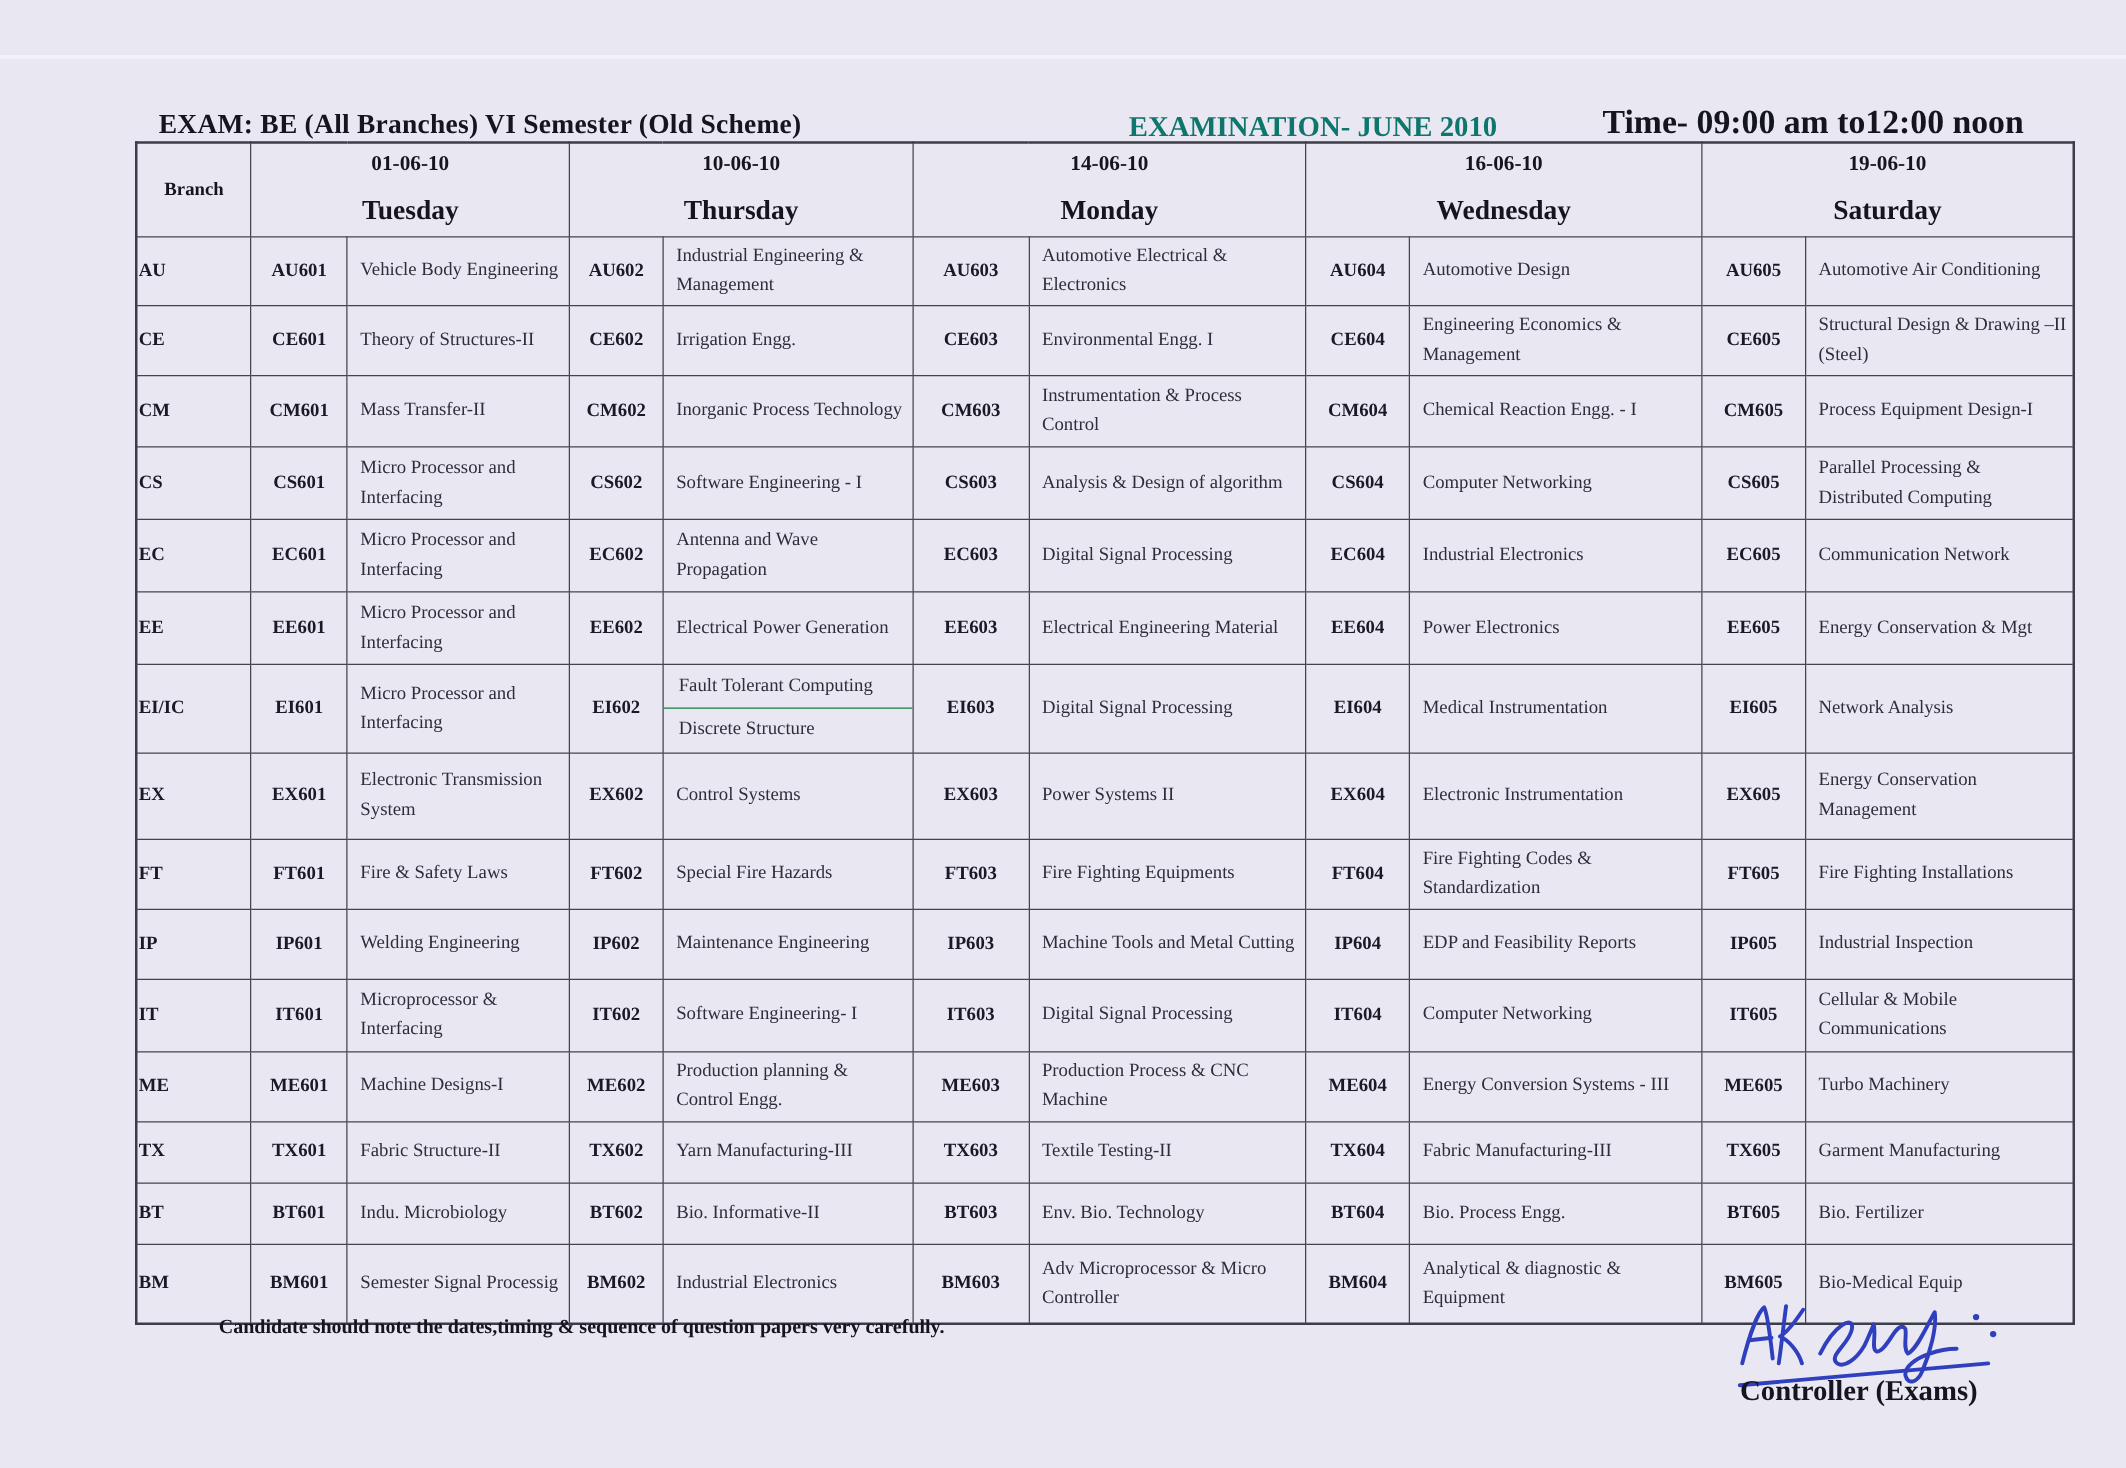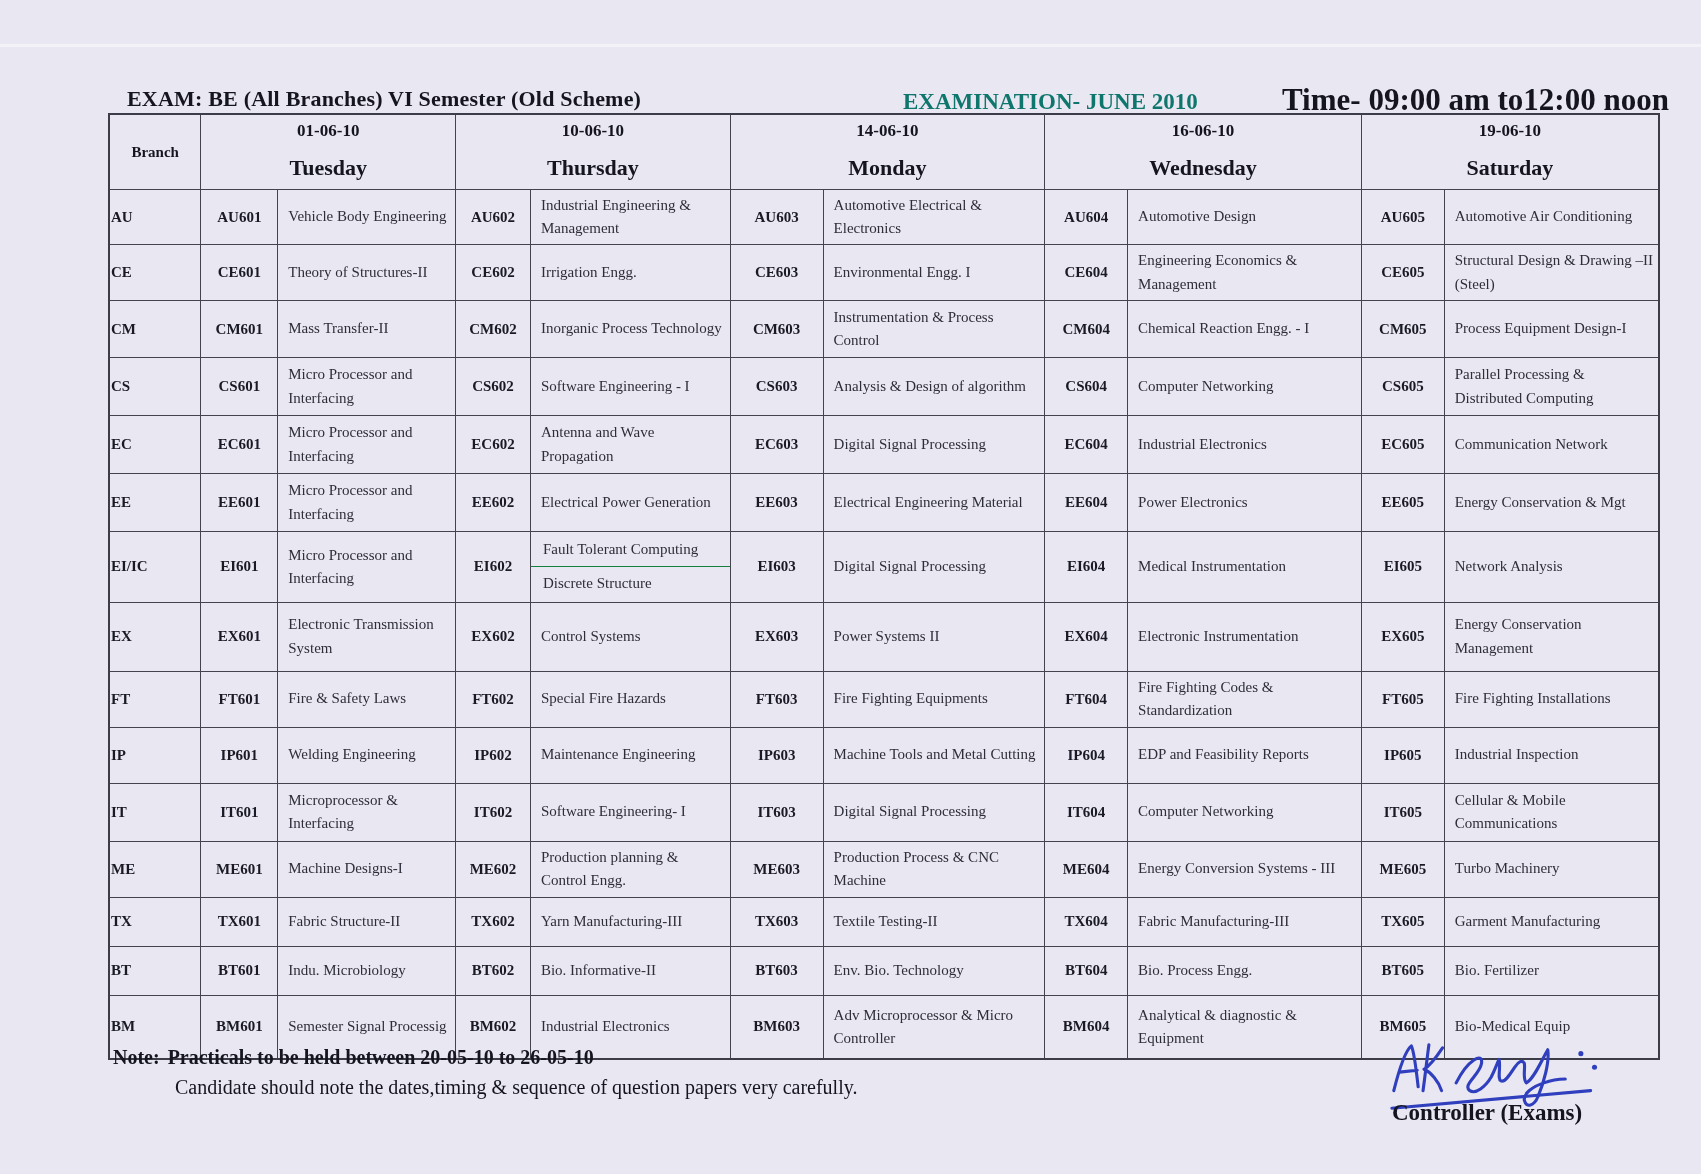--- a/index.html
+++ b/index.html
@@ -6,21 +6,21 @@
   body{
     width:1701px;height:1174px;position:relative;overflow:hidden;
     background:#e9e8f2;
     font-family:"Liberation Serif","DejaVu Serif",serif;
     color:#2c2c38;
   }
   .scan-line{position:absolute;left:0;top:44px;width:100%;height:3px;background:#f4f3fa;opacity:.85;}
   .titlebar{position:absolute;left:0;top:82px;width:100%;height:36px;}
   .exam-title{position:absolute;left:127px;top:4px;font-size:22px;font-weight:bold;color:#15151f;letter-spacing:.2px;}
   .examination-title{position:absolute;left:903px;top:7px;font-size:23px;font-weight:bold;color:#0f766e;}
-  .time-title{position:absolute;left:1282px;top:0;font-size:31px;font-weight:bold;color:#15151f;}
+  .time-title{position:absolute;left:1282px;top:0;font-size:27px;font-weight:bold;color:#15151f;}
   table.timetable{
     position:absolute;left:108px;top:113px;width:1552px;
     border-collapse:collapse;table-layout:fixed;
     border:2px solid #3d3d49;
   }
   table.timetable td, table.timetable th{
     border:1px solid #44444f;
     vertical-align:middle;
     overflow:hidden;
   }
@@ -30,21 +30,21 @@
   .day-line{font-size:22px;}
   td.branch-cell{font-size:15px;font-weight:bold;text-align:left;color:#1a1a26;}
   td.code-cell{font-size:15px;font-weight:bold;text-align:center;color:#1a1a26;}
   td.subject-cell{font-size:15px;text-align:left;padding:3px 4px 3px 10px;line-height:1.55;color:#2e2e3a;}
   td.split-cell{padding:0;}
   .split-top{padding:6px 4px 5px 12px;border-bottom:1px solid #15803d;}
   .split-bottom{padding:5px 4px 6px 12px;}
   .note-block{position:absolute;left:113px;top:1046px;width:1100px;color:#15151f;}
   .note-line1{font-size:20px;font-weight:bold;}
   .note-label{margin-right:8px;}
-  .note-line2{font-size:20px;font-weight:normal;margin:7px 0 0 62px;}
+  .note-line2{font-size:16px;font-weight:bold;margin:7px 0 0 62px;}
   .signature-block{position:absolute;left:1378px;top:1040px;width:260px;text-align:left;}
   .signature-svg{width:244px;height:76px;display:block;margin-bottom:-16px;}
   .controller-title{font-size:23px;font-weight:bold;color:#15151f;margin-left:14px;}
 </style>
 </head>
 <body>
 
 <div class="scan-line"></div>
 
 <div class="titlebar">
@@ -288,21 +288,20 @@
         <td class="subject-cell">Adv Microprocessor &amp; Micro Controller</td>
         <td class="code-cell">BM604</td>
         <td class="subject-cell">Analytical &amp; diagnostic &amp; Equipment</td>
         <td class="code-cell">BM605</td>
         <td class="subject-cell">Bio-Medical Equip</td>
       </tr>
     </tbody>
 </table>
 
 <div class="note-block">
-  <div class="note-line1"><span class="note-label">Note:</span><span>Practicals to be held between  20-05-10 to 26-05-10</span></div>
   <div class="note-line2">Candidate should note the dates,timing &amp; sequence of question papers very carefully.</div>
 </div>
 
 <div class="signature-block">
   <svg class="signature-svg" role="img" viewBox="0 0 230 78" fill="none" stroke="#2f3fbe" stroke-width="3.2" stroke-linecap="round" stroke-linejoin="round" aria-label="AK Singh">
     <path d="M6,52 C12,28 19,10 24,6 C27,12 29,30 31,48 M12,33 L30,31
          M42,5 C40,20 38,38 36,52 M56,8 C48,20 42,27 37,30 C44,33 52,42 55,52
          M70,44 C82,20 98,12 96,24 C94,36 76,46 84,52 C90,56 100,48 106,38
          C110,30 112,24 114,20 C116,28 112,40 116,42 C120,44 126,34 130,28
          C134,22 138,20 140,24 C141,30 138,40 142,44

